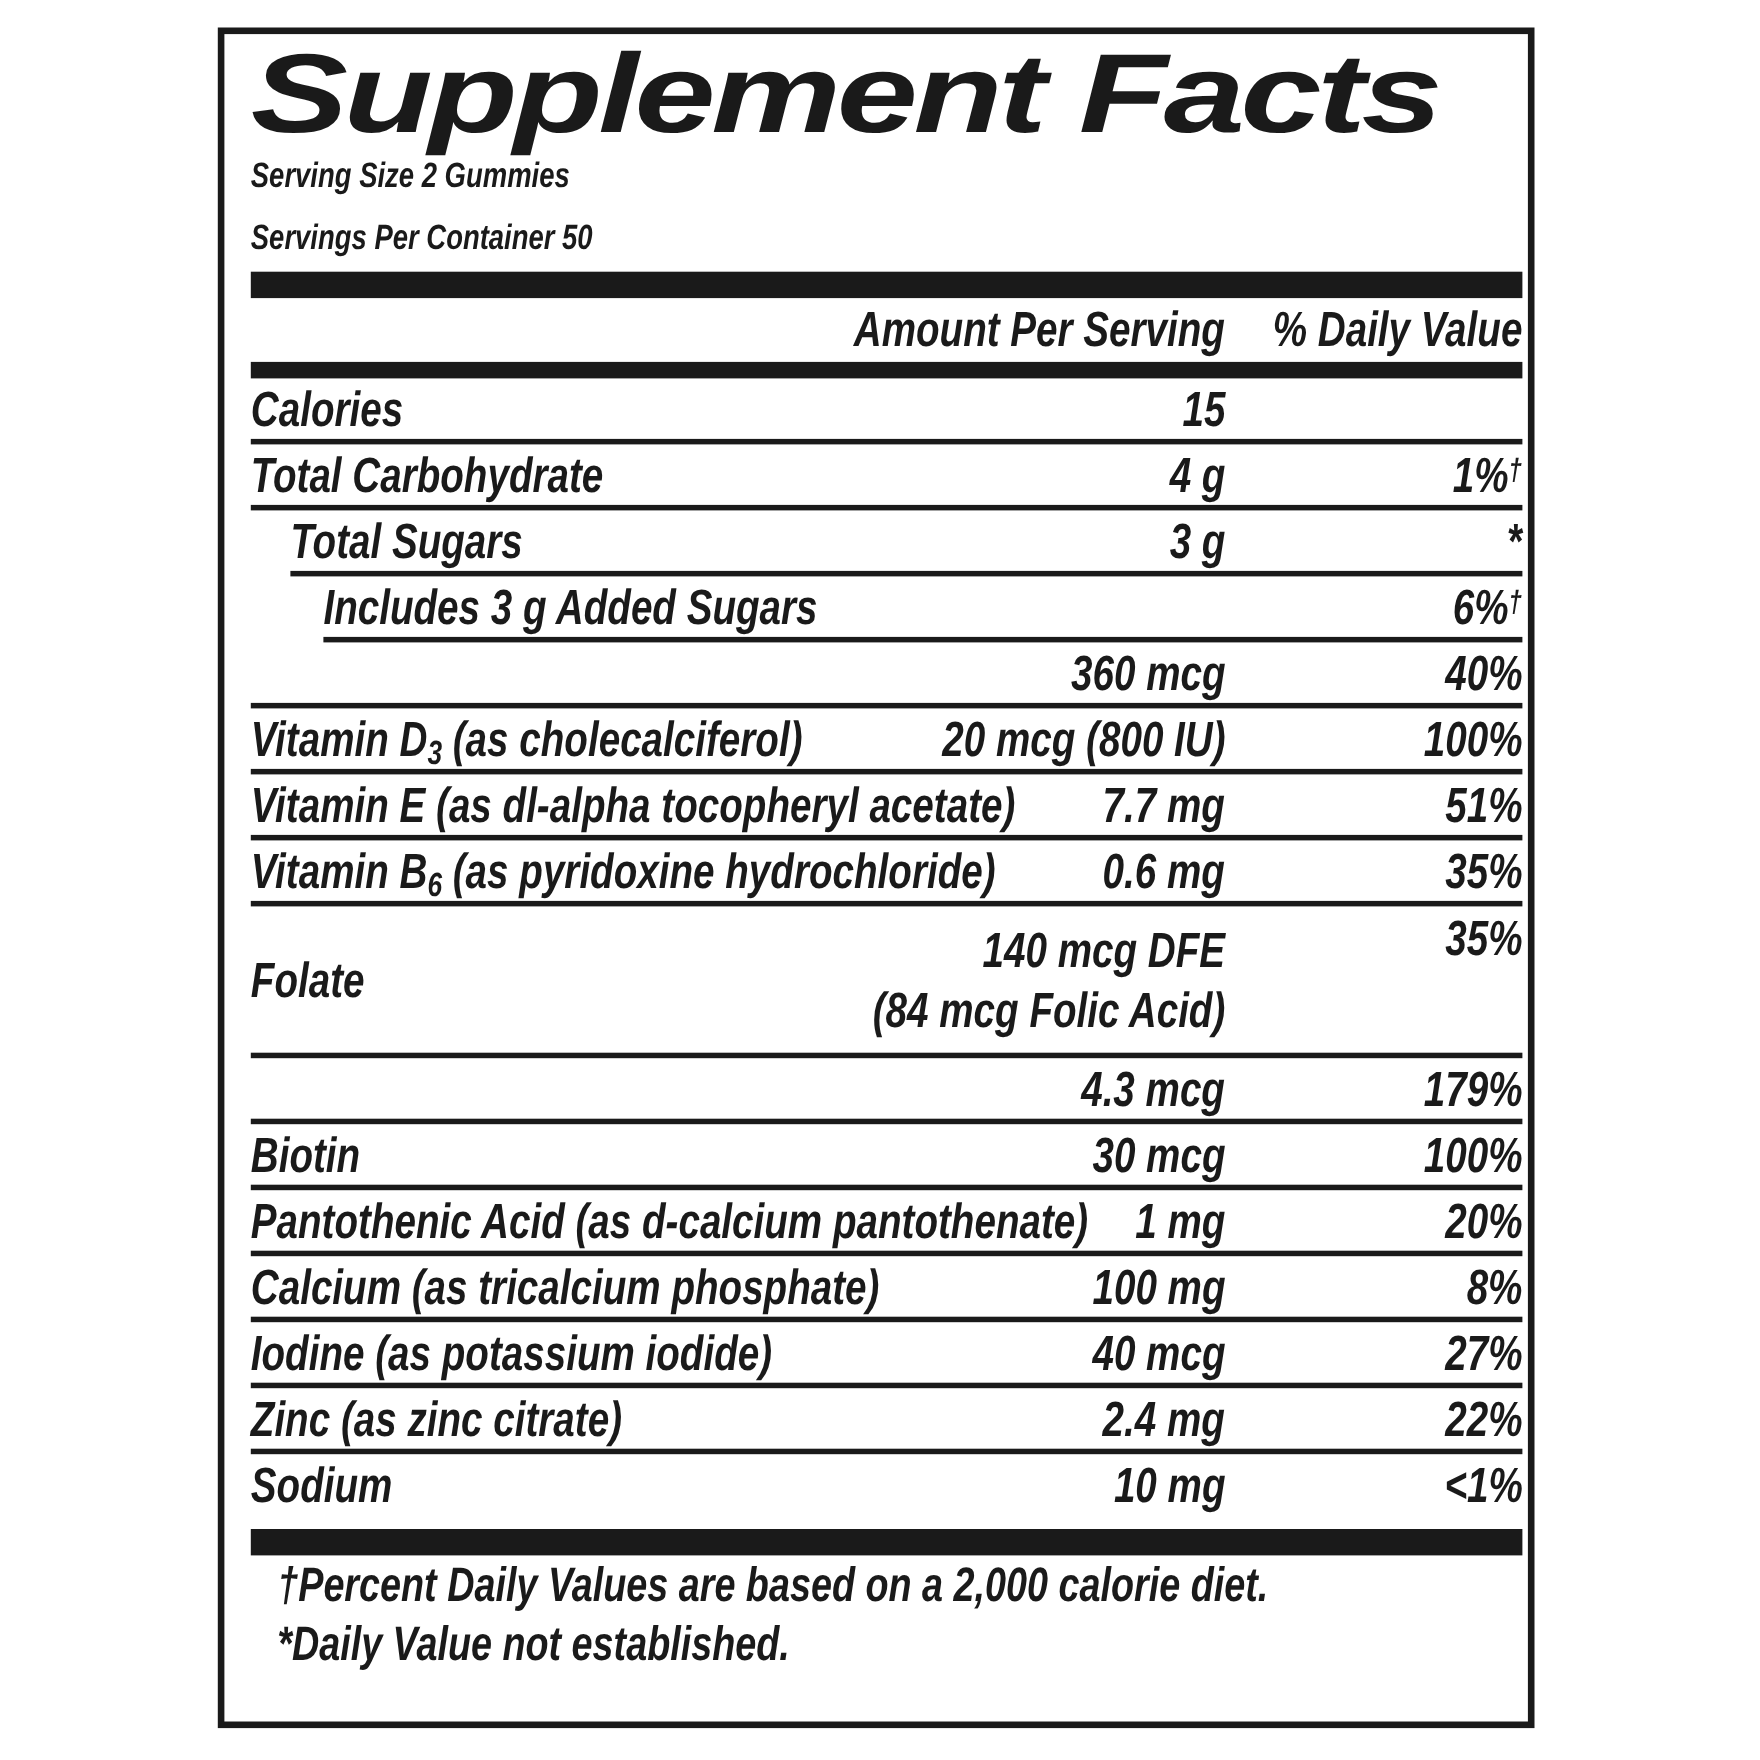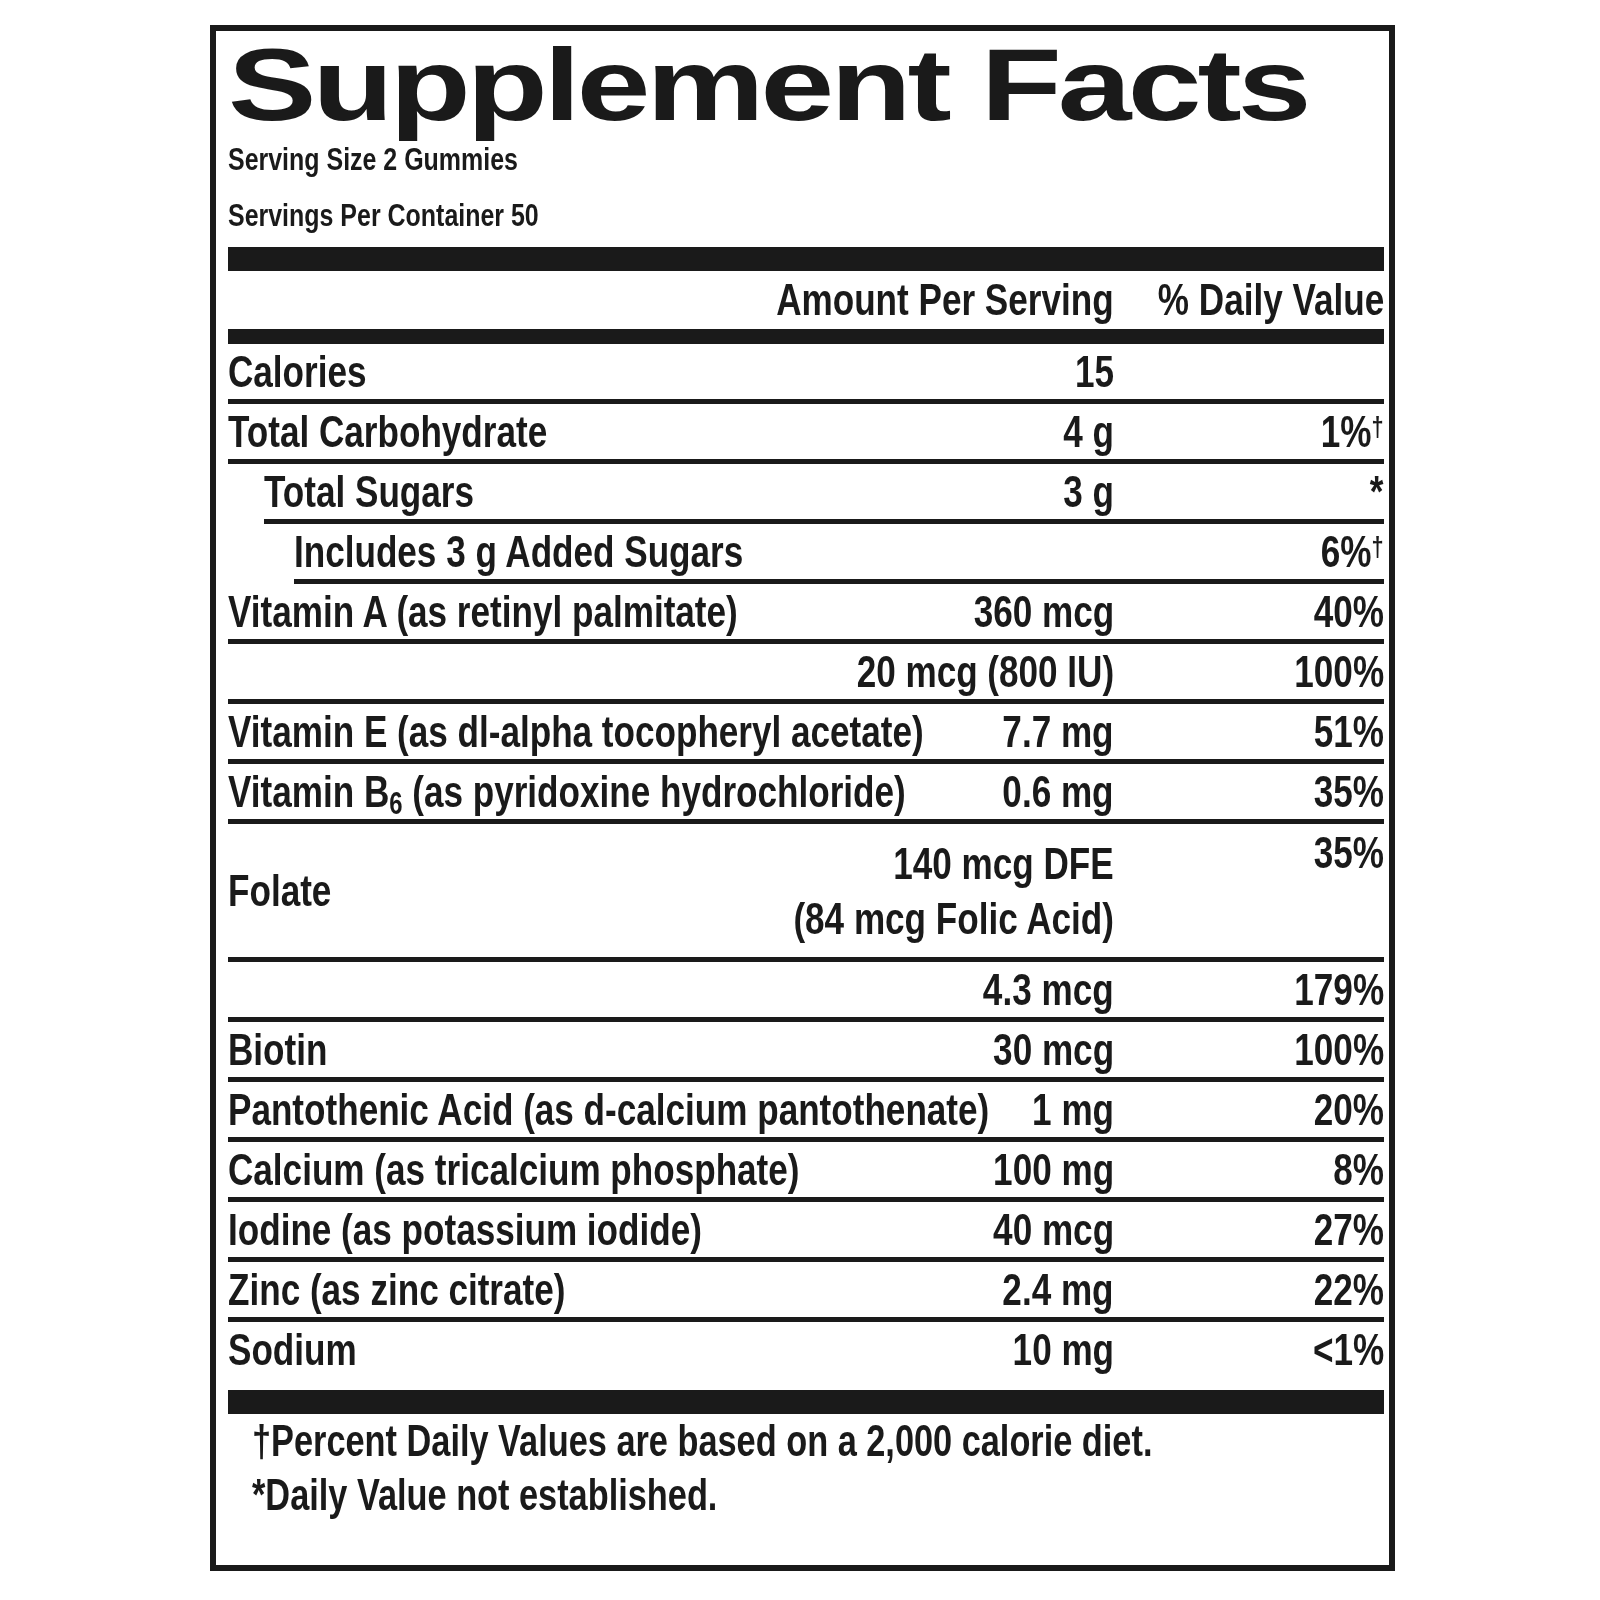--- a/index.html
+++ b/index.html
@@ -11,26 +11,27 @@
     width:1600px;height:1600px;
     background:var(--paper);
     position:relative;
     overflow:hidden;
     font-family:"Liberation Sans", sans-serif;
     color:var(--ink);
     -webkit-font-smoothing:antialiased;
   }
   .label{
     position:absolute;
-    left:210px;top:25px;
+    left:198px;top:25px;
     width:1156px;height:1534px;
     border:6px solid var(--ink);
     background:var(--paper);
-    padding:0 5px 0 12px;
+    padding:0 5px 0 24px;
     box-sizing:content-box;
+    font-style:italic;
   }
   
   .cond,.cond-r{
     display:inline-block;
     white-space:nowrap;
     transform:scaleX(0.78);
   }
   .cond{transform-origin:0 50%;}
   .cond-r{transform-origin:100% 50%;}
 
@@ -195,33 +196,33 @@
     <span class="cell amt">
       
       
     </span>
     <span class="cell dv">
       <span class="cond-r dv-text"><span class="dv-main">6%</span><sup class="dv-sup">†</sup></span>
     </span>
     <div class="rule"></div>
   </div>
       <div class="row" style="--indent: 0px;">
-    <span class="cell name">
-      <span class="cond name-text"><span class="name-pre">Vitamin A (as retinyl palmitate)</span></span>
-    </span>
     <span class="cell amt">
       <span class="cond-r amt-1">360 mcg</span>
 
     </span>
     <span class="cell dv">
       <span class="cond-r dv-text"><span class="dv-main">40%</span></span>
     </span>
     <div class="rule"></div>
   </div>
       <div class="row" style="--indent: 0px;">
+    <span class="cell name">
+      <span class="cond name-text"><span class="name-pre">Vitamin D</span><sub class="name-sub name-subscript">3</sub><span class="name-post"> (as cholecalciferol)</span></span>
+    </span>
     <span class="cell amt">
       <span class="cond-r amt-1">20 mcg (800 IU)</span>
 
     </span>
     <span class="cell dv">
       <span class="cond-r dv-text"><span class="dv-main">100%</span></span>
     </span>
     <div class="rule"></div>
   </div>
       <div class="row" style="--indent: 0px;">

